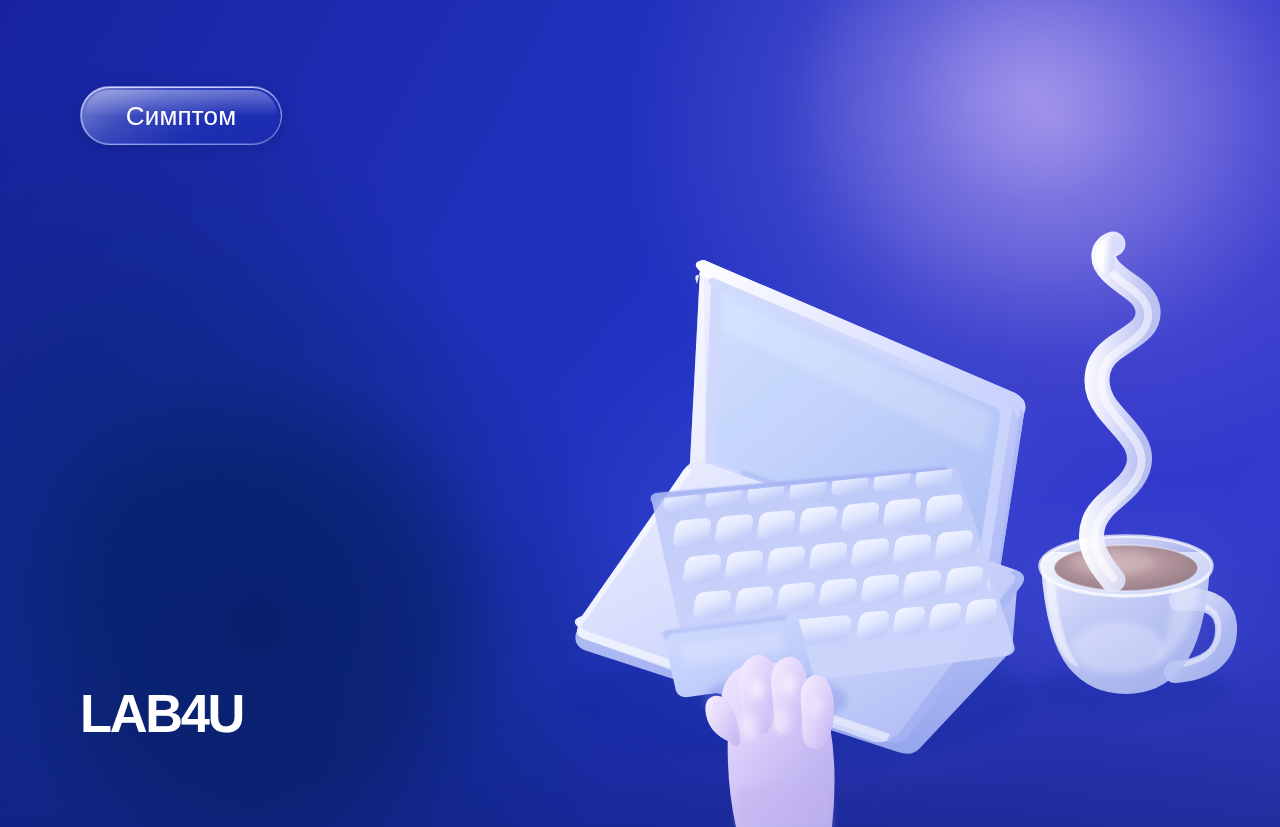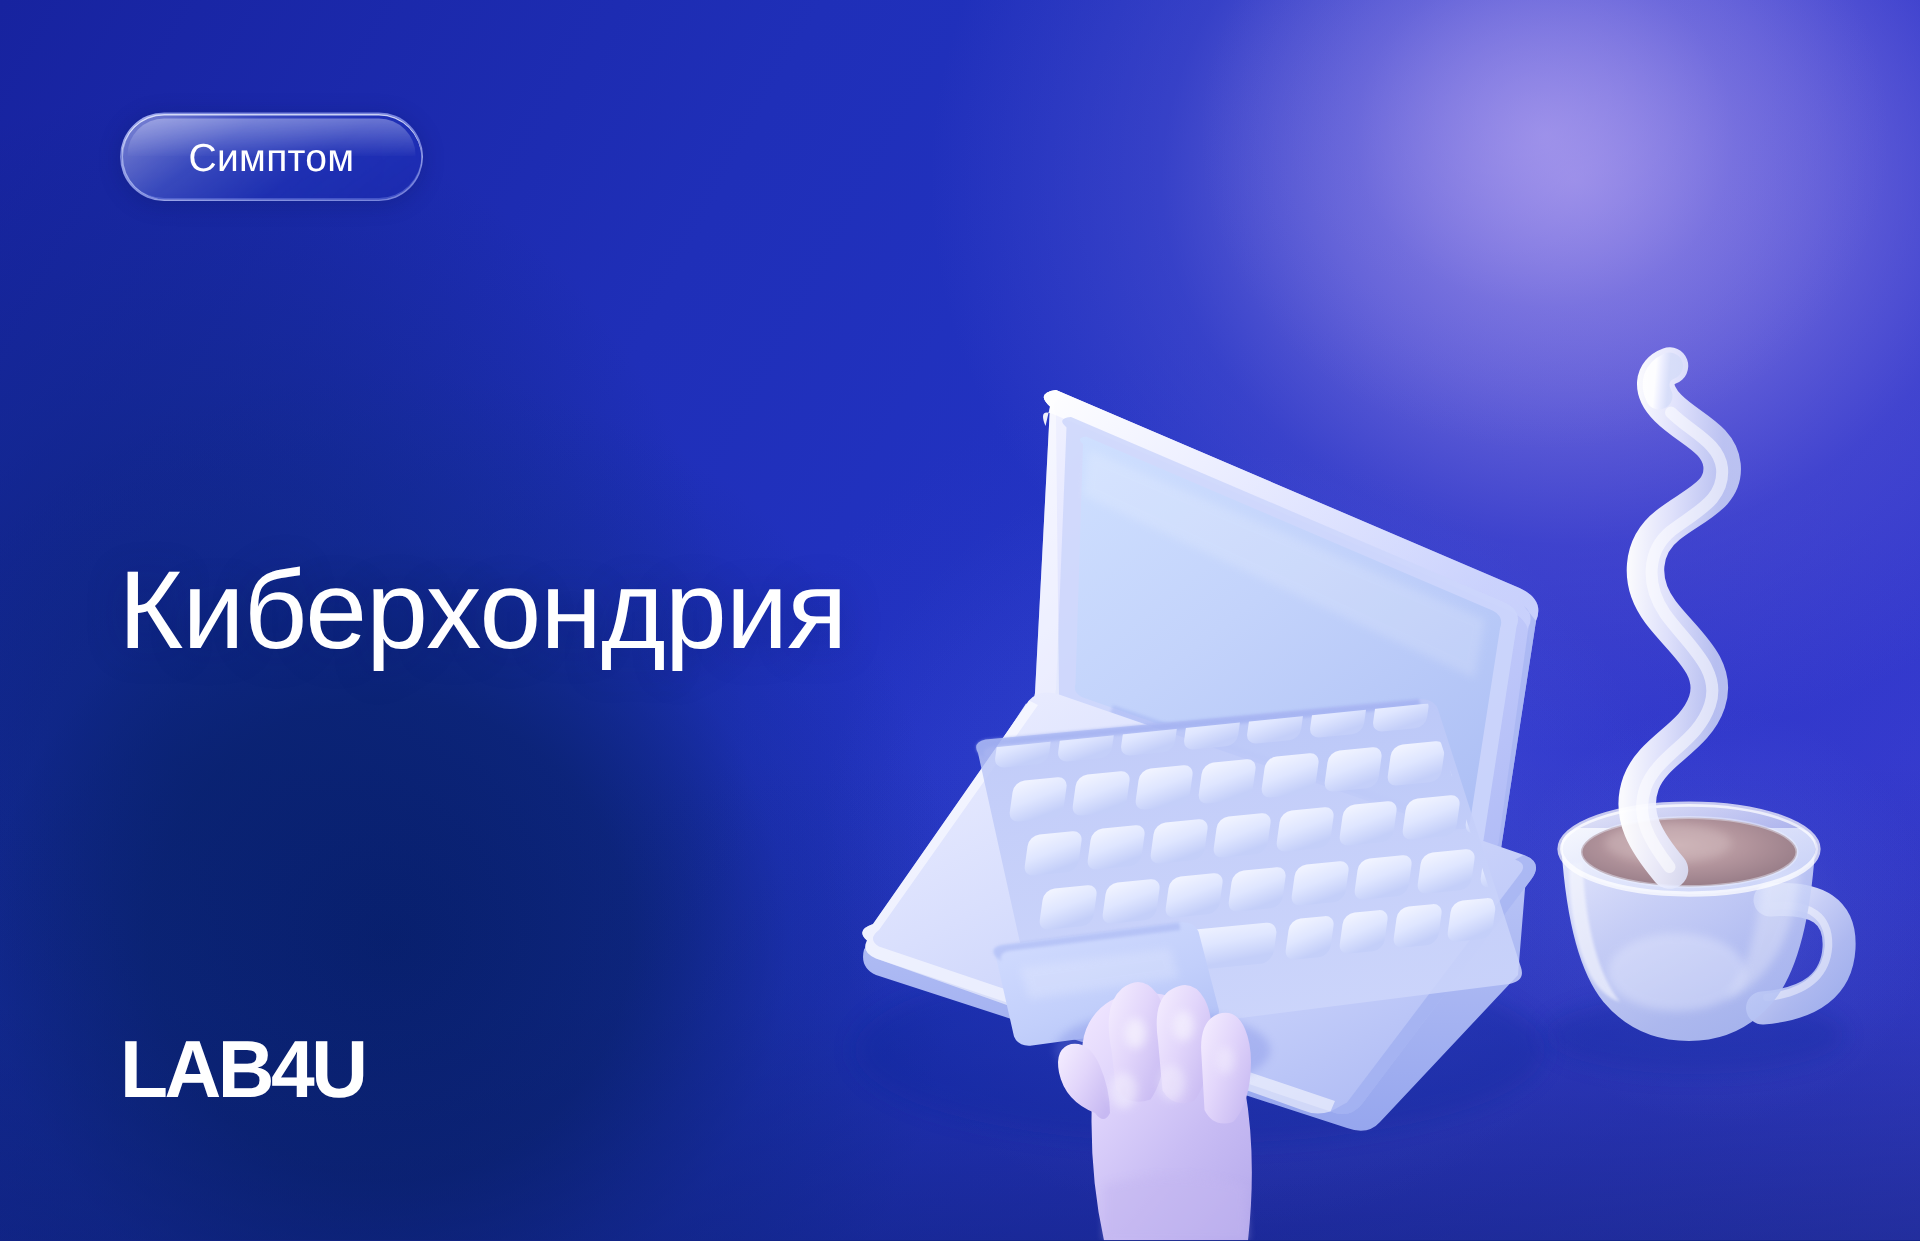--- a/index.html
+++ b/index.html
@@ -68,21 +68,21 @@
     position: absolute;
     left: 0; right: 0; bottom: -40px;
     height: 360px;
     background: linear-gradient(to top, rgba(8,28,100,0.55) 0%, rgba(12,34,112,0.18) 55%, rgba(20,45,150,0) 100%);
   }
 
   
   .badge {
     position: absolute;
     left: 80px;
-    top: 75px;
+    top: 86px;
     width: 200px;
     height: 57px;
     border-radius: 999px;
     display: flex;
     align-items: center;
     justify-content: center;
     background:
       linear-gradient(145deg, rgba(214,218,255,0.55) 0%, rgba(120,140,242,0.34) 34%, rgba(46,70,214,0.26) 62%, rgba(28,44,190,0.20) 100%);
     box-shadow:
       inset 0 1px 0 rgba(232,236,255,0.85),
@@ -457,17 +457,16 @@
                  C1146 295 1127 288 1114 275" fill="none" stroke="#ffffff" stroke-width="8" stroke-linecap="round" opacity="0.55"></path>
         <path d="M1113 244 C1104 248 1102 256 1106 264" fill="none" stroke="url(#gSteam)" stroke-width="18" stroke-linecap="round" opacity="0.9"></path>
       </g>
     </svg>
   </div>
 
   <div class="badge">
     <span class="badge-label">Симптом</span>
   </div>
 
-  <h1 class="headline">Киберхондрия</h1>
 
   <div class="logo">LAB4U</div>
 
 </div>
 
 </body></html>

